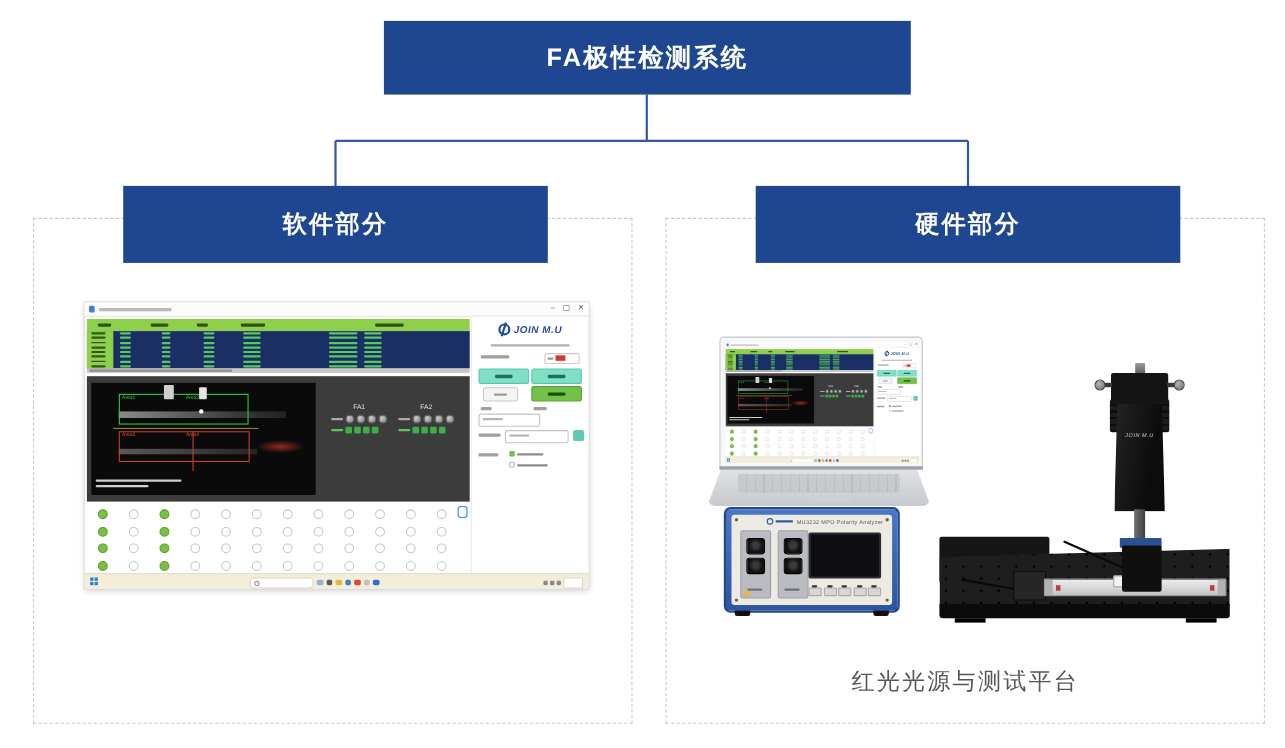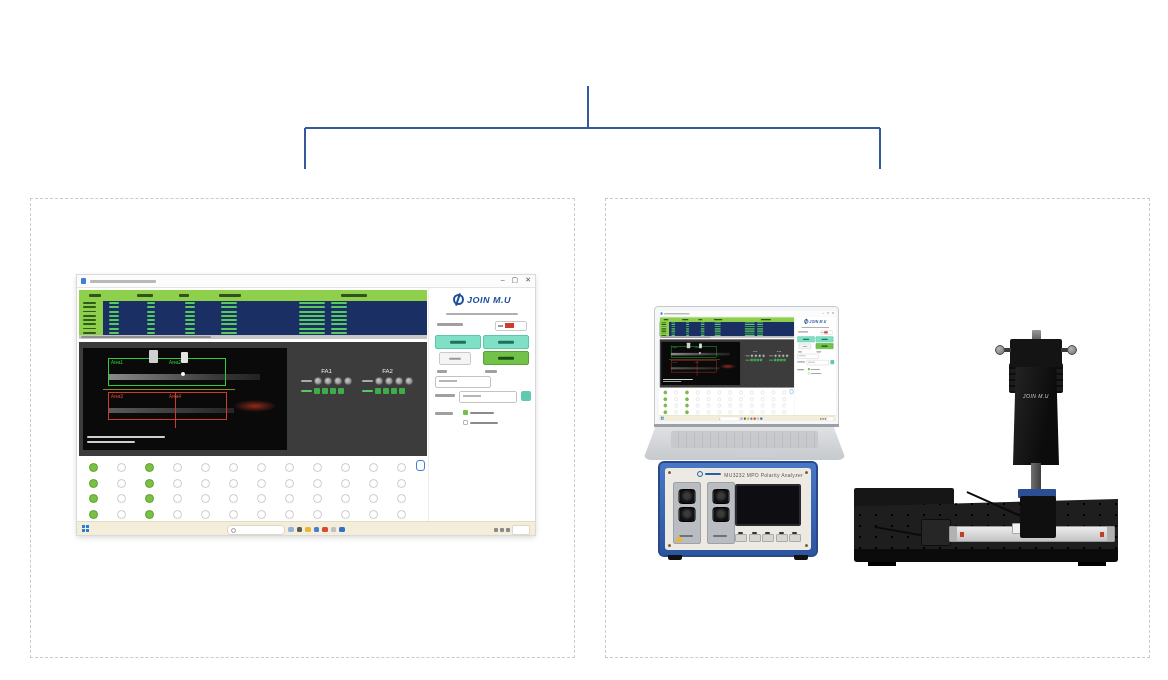--- a/index.html
+++ b/index.html
@@ -178,20 +178,23 @@
 </style>
 </head>
 <body>
 
 <div class="canvas">
 
   <svg class="connectors" width="1168" height="680">
     <path d="M588 86 V128 M305 128 H880 M305 128 V169 M880 128 V169" stroke="#34599e" stroke-width="2" fill="none"></path>
   </svg>
 
+  <div class="node root-node">FA极性检测系统</div>
+  <div class="node branch-node branch-left">软件部分</div>
+  <div class="node branch-node branch-right">硬件部分</div>
 
   <div class="dashed-box dashed-left">
     <div class="sw-slot" id="sw-slot">
       <div class="sw-ui">
         <div class="sw-titlebar">
           <span class="sw-doc-icon"></span>
           <span class="sw-title-bar"></span>
           <span class="sw-controls">
             <span>–</span>
             <span>▢</span>
@@ -848,15 +851,16 @@
       <div class="cam-clamp-top"></div>
       <div class="cam-clamp"></div>
       <span class="knob-stem l"></span>
         <span class="knob-stem r"></span>
       <span class="knob l"></span>
       <span class="knob r"></span>
       <div class="cam-post"></div>
       <div class="cam-blue"></div>
       <div class="cam-bracket"></div>
     </div>
+    <div class="caption">红光光源与测试平台</div>
   </div>
 
 </div>
 
 </body></html>

